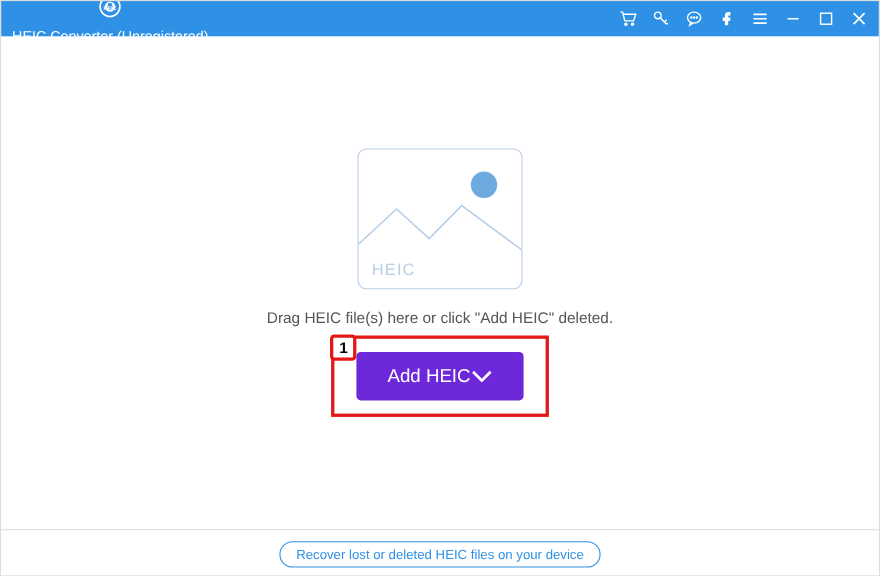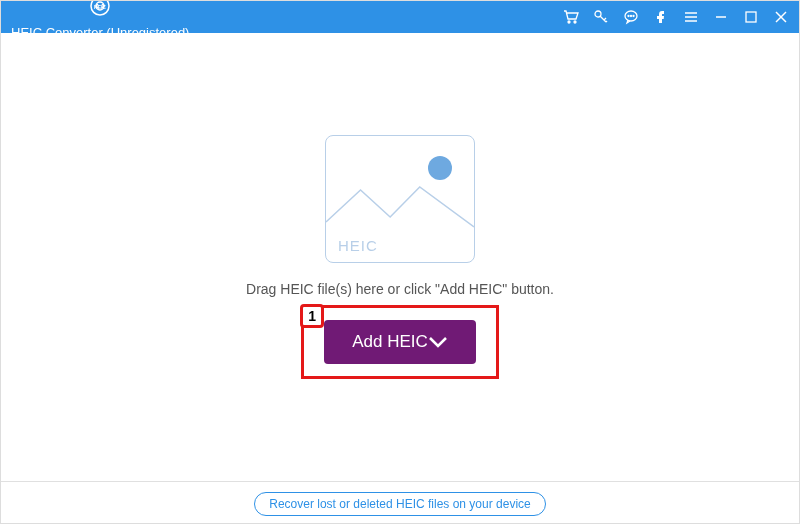--- a/index.html
+++ b/index.html
@@ -116,21 +116,21 @@
       border: 3px solid #e41818;
       border-radius: 4px;
       display: flex;
       align-items: center;
       justify-content: center;
       font-weight: bold;
       font-size: 14px;
       color: #000;
     }
     .add-button {
-      background: #701a75;
+      background: #6d28d9;
       color: #fff;
       border: none;
       border-radius: 4px;
       padding: 12px 28px;
       font-size: 17px;
       display: flex;
       align-items: center;
       cursor: pointer;
     }
     .add-button-chevron {
@@ -225,21 +225,21 @@
 </div>
 
 <div class="main-area">
   <div class="heic-placeholder">
     <div class="placeholder-circle"></div>
     <svg class="placeholder-mountain" viewBox="0 0 150 50" preserveAspectRatio="none">
       <polyline points="0,40 35,8 65,35 95,5 150,45" fill="none" stroke="#b8cfe8" stroke-width="1.5"></polyline>
     </svg>
     <span class="placeholder-label">HEIC</span>
   </div>
-  <div class="drag-text">Drag HEIC file(s) here or click "Add HEIC" button.</div>
+  <div class="drag-text">Drag HEIC file(s) here or click "Add HEIC" deleted.</div>
   <div class="add-button-wrapper">
     <div class="annotation-badge">1</div>
     <button class="add-button">
       <span>Add HEIC</span>
       <span class="add-button-chevron">
         <svg width="20" height="12" viewBox="0 0 20 12" fill="none" stroke="#fff" stroke-width="2.5">
           <polyline points="2,2 10,10 18,2"></polyline>
         </svg>
       </span>
     </button>

